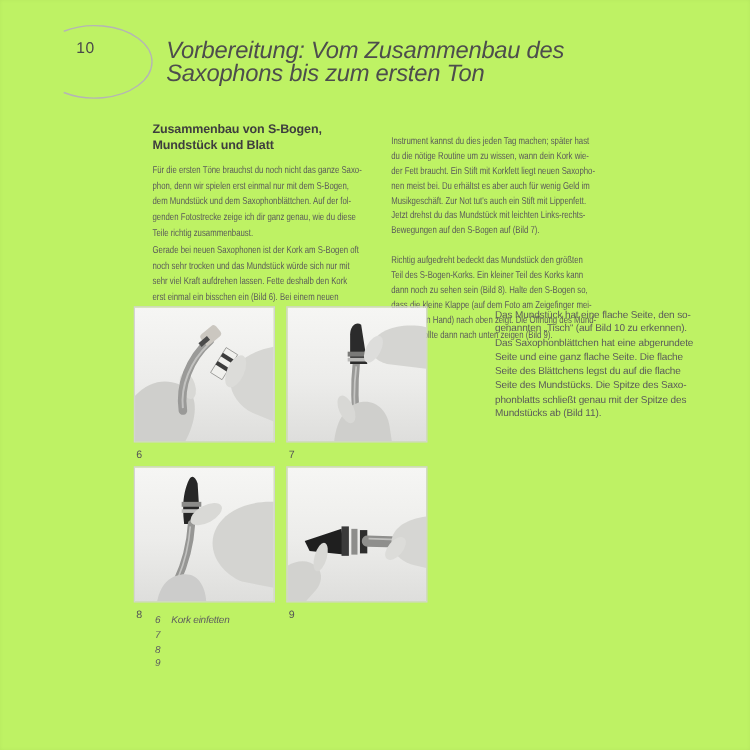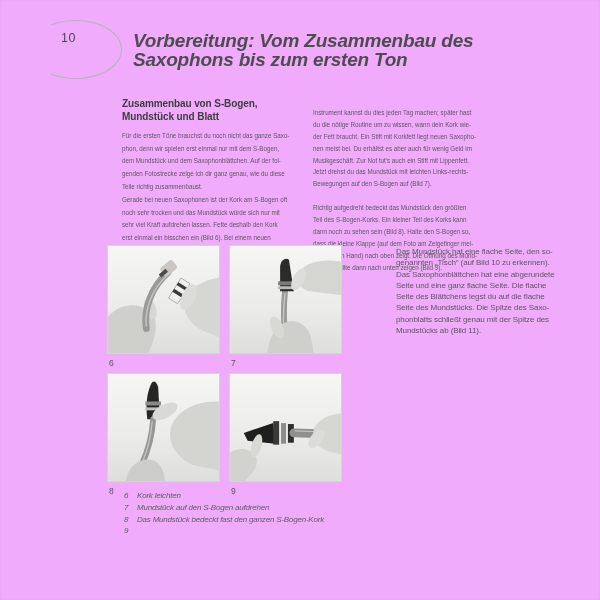--- a/index.html
+++ b/index.html
@@ -6,34 +6,34 @@
   body{
     width:600px;height:600px;
     background:#ffffff;
     font-family:"Liberation Sans", sans-serif;
     color:#5a5a5a;
     position:relative;
     overflow:hidden;
   }
   .page{
     position:absolute;inset:0;
-    background:#f0abfc;
+    background:#bef264;
     box-shadow:inset 0 0 3px rgba(0,0,0,0.05);
   }
   
   .corner-ellipse{position:absolute;left:30px;top:13px;}
   .page-num{
     position:absolute;left:61px;top:31px;
     font-size:12.5px;color:#4a4a4a;letter-spacing:0.5px;
   }
   
   .title{
     position:absolute;left:133px;top:31px;width:360px;
     font-size:19px;line-height:19px;
-    font-style:italic;font-weight:700;
+    font-style:italic;font-weight:400;
     color:#4d4d4d;letter-spacing:-0.2px;
     white-space:pre-line;
   }
   
   .heading{
     position:absolute;left:122px;top:97px;
     font-size:10px;line-height:13px;font-weight:bold;
     color:#3e3e3e;letter-spacing:-0.1px;
     white-space:pre-line;
   }
@@ -180,28 +180,26 @@
       <ellipse cx="88" cy="66" rx="6" ry="11" fill="#dcdcd9" transform="rotate(40 88 66)"></ellipse>
       <path d="M0 109 L 0 80 C 8 75, 18 75, 24 81 C 29 86, 28 94, 23 100 L 15 109 Z" fill="#d2d2cf"></path>
       <ellipse cx="27" cy="73" rx="5" ry="12" fill="#d8d8d5" transform="rotate(16 27 73)"></ellipse>
     </svg>
     <figcaption class="photo-num">9</figcaption>
   </figure>
 
   <div class="captions">
     <div class="cap-row">
       <span class="cap-num">6</span>
-      <span class="cap-text">Kork leichten</span>
+      <span class="cap-text">Kork einfetten</span>
     </div>
     <div class="cap-row">
       <span class="cap-num">7</span>
-      <span class="cap-text">Mundstück auf den S-Bogen aufdrehen</span>
     </div>
     <div class="cap-row">
       <span class="cap-num">8</span>
-      <span class="cap-text">Das Mundstück bedeckt fast den ganzen S-Bogen-Kork</span>
     </div>
     <div class="cap-row">
       <span class="cap-num">9</span>
     </div>
   </div>
 
 </div>
 
 </body></html>

